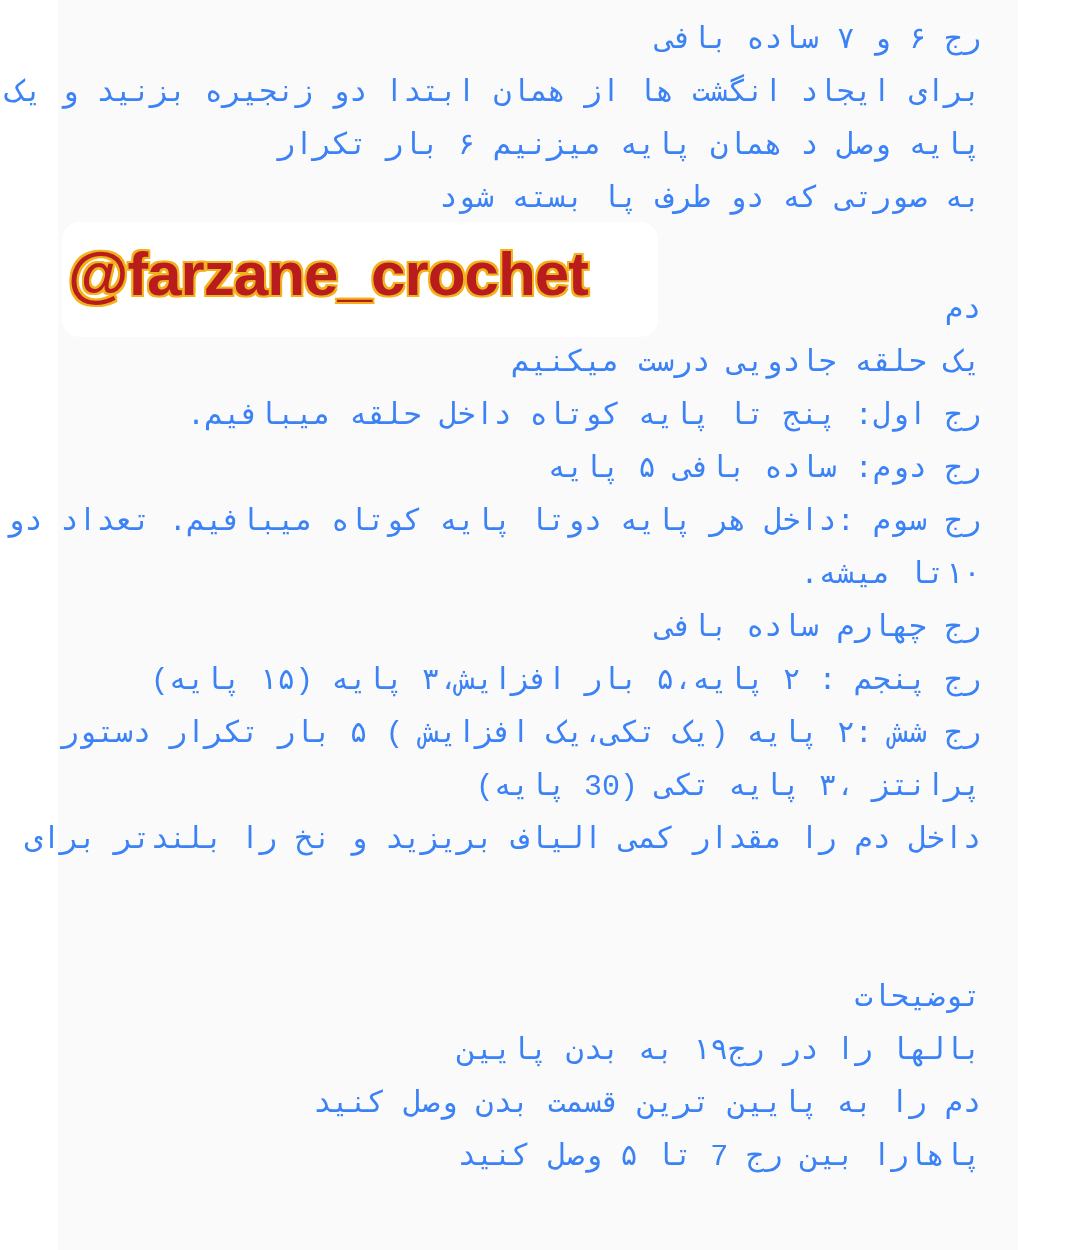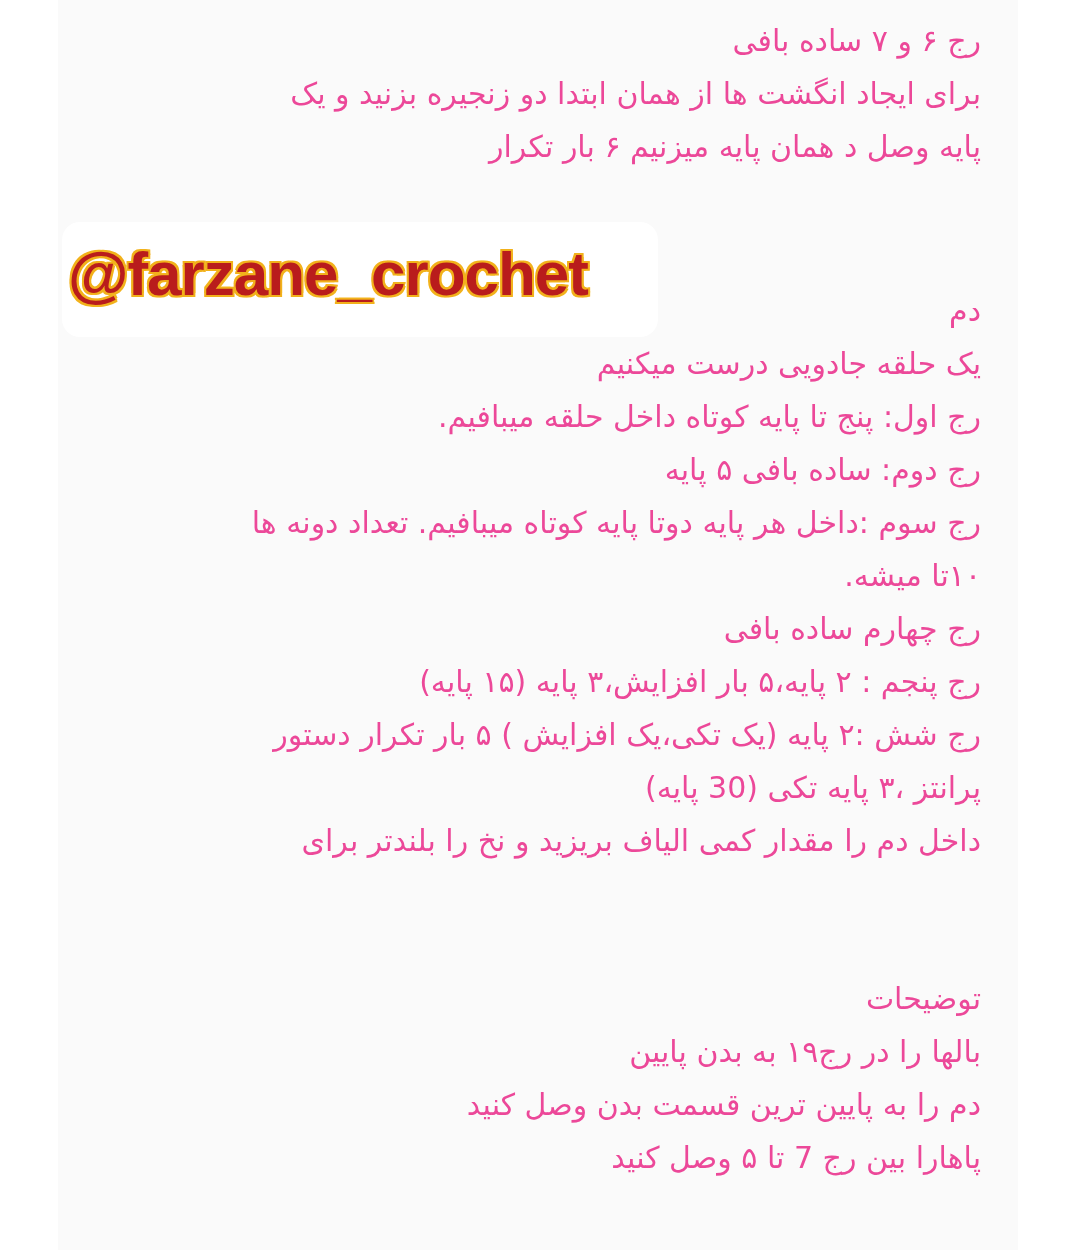--- a/index.html
+++ b/index.html
@@ -20,24 +20,25 @@
       top: 0;
       width: 960px;
       height: 1250px;
       background: #fafafa;
     }
     .text-block {
       position: absolute;
       right: 98px;
       direction: rtl;
       text-align: right;
-      color: #ec4899;
+      color: #3b82f6;
       font-size: 30px;
       line-height: 53px;
       white-space: nowrap;
+      font-family: Liberation Mono, monospace;
     }
     .line {
       display: block;
       height: 53px;
     }
     .badge-box {
       position: absolute;
       left: 62px;
       top: 222px;
       width: 596px;
@@ -67,20 +68,21 @@
   </style>
 </head>
 <body>
 
 <div class="panel"></div>
 
 <div class="text-block" style="top: 14px;">
   <span class="line">رج ۶ و ۷ ساده بافی</span>
   <span class="line">برای ایجاد انگشت ها از همان ابتدا دو زنجیره بزنید و یک</span>
   <span class="line">پایه وصل د  همان پایه میزنیم ۶ بار تکرار</span>
+  <span class="line">به صورتی که دو طرف پا بسته شود</span>
 </div>
 
 <div class="badge-box"></div>
 <div class="badge-text">@farzane_crochet</div>
 
 <div class="text-block" style="top: 284px;">
   <span class="line">دم</span>
   <span class="line">یک حلقه جادویی درست میکنیم</span>
   <span class="line">رج اول: پنج تا پایه کوتاه داخل حلقه میبافیم.</span>
   <span class="line">رج دوم: ساده بافی ۵ پایه</span>

